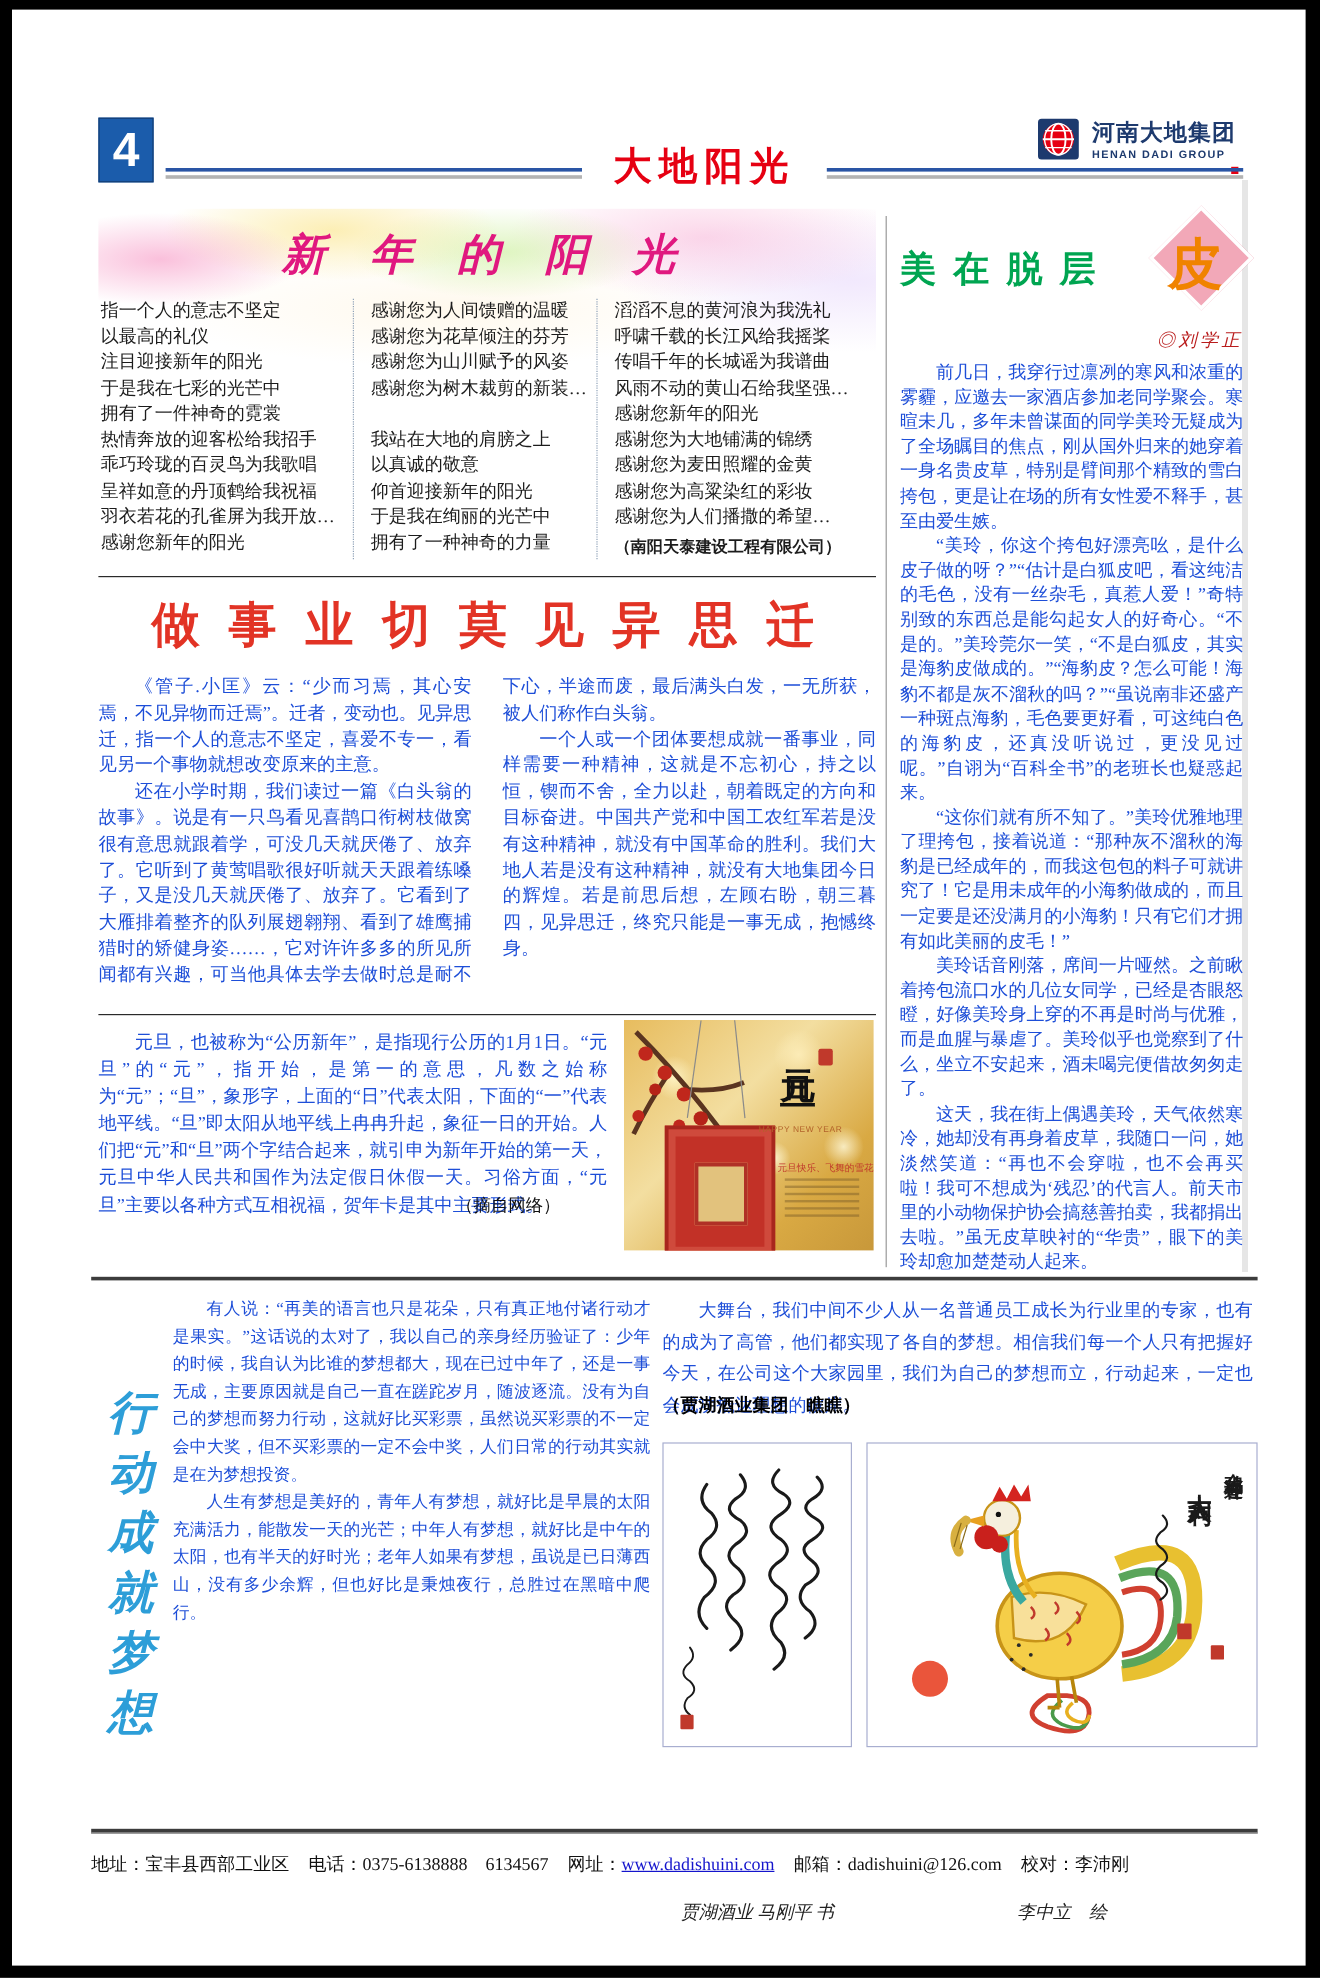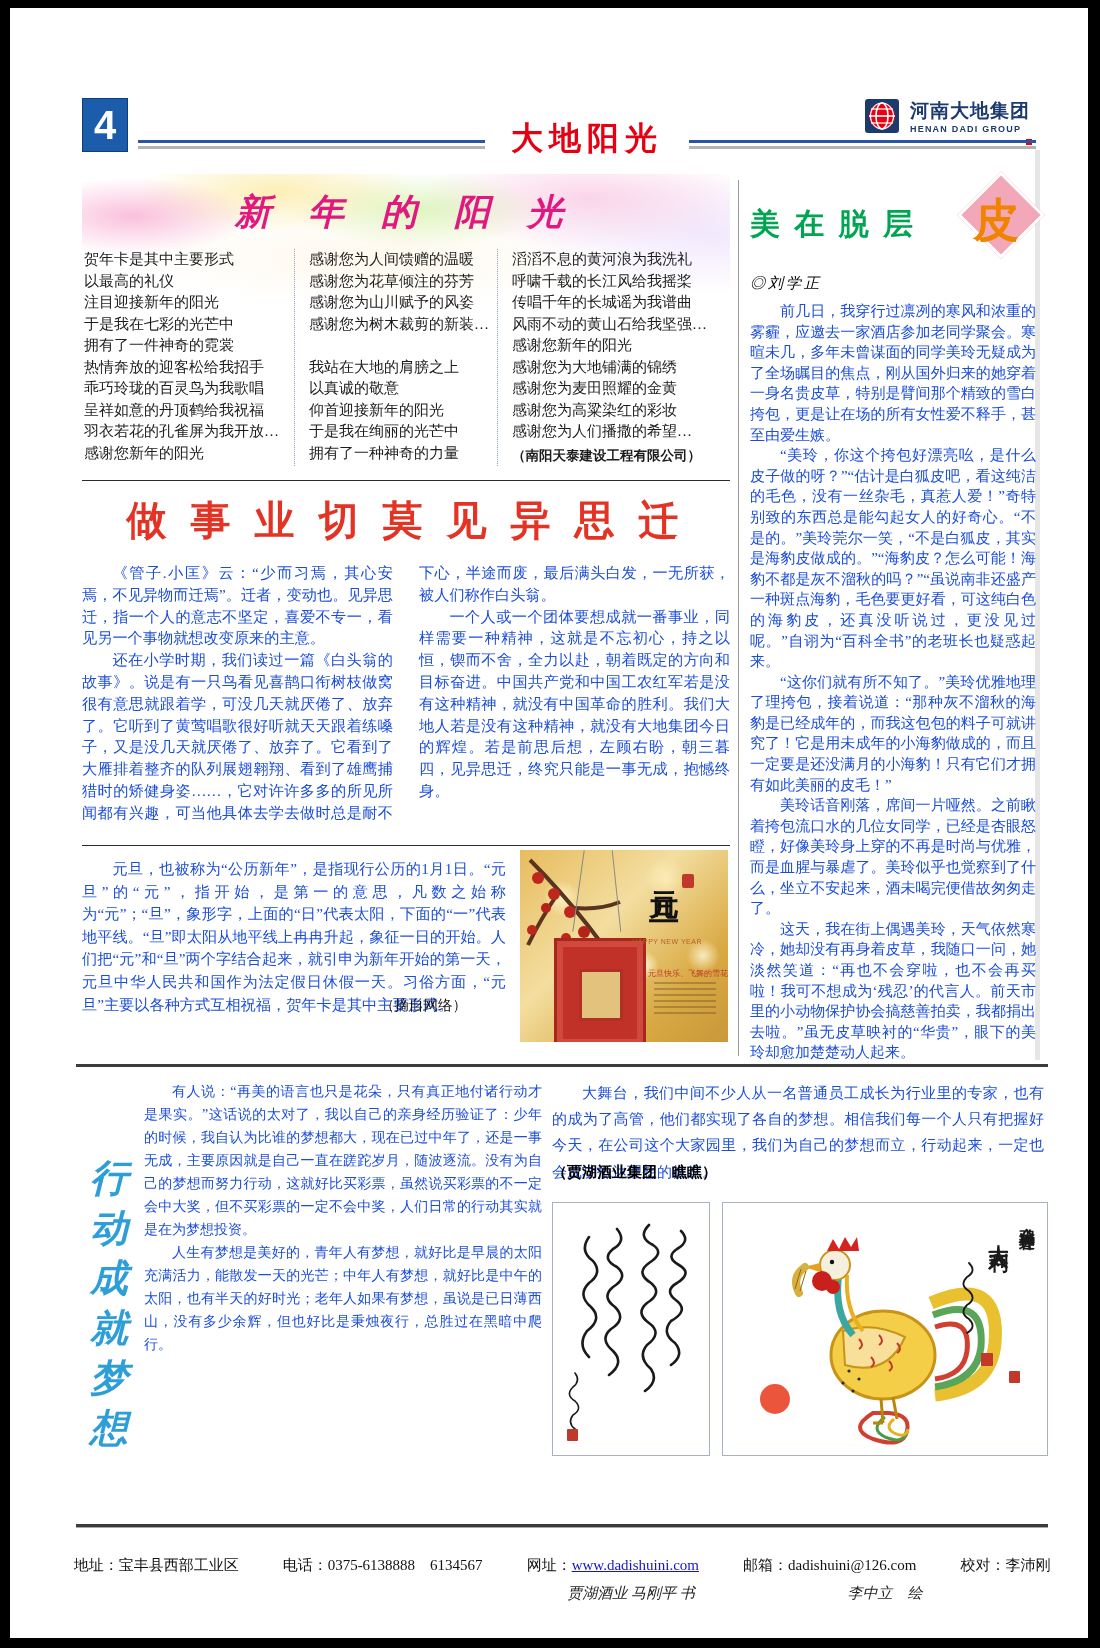--- a/index.html
+++ b/index.html
@@ -45,21 +45,21 @@
 
   
   .vline { position:absolute; left:728px; top:172px; width:1px; height:876px; background:#9a9a9a; }
 
   
   .skin { position:absolute; left:740px; top:178px; width:286px; height:872px; }
   .skin-titlebar { position:relative; height:86px; }
   .skin-title { position:absolute; left:0; top:18px; font:bold 30px "Liberation Sans",sans-serif; color:#00a551; letter-spacing:3px; }
   .diamond { position:absolute; right:4px; top:-2px; width:62px; height:62px; background:#f2a8b8; transform:rotate(45deg); box-shadow:inset 0 0 0 3px #fff, inset 0 0 0 5px #f2a8b8; }
   .diamond-char { position:absolute; right:9px; top:4px; width:62px; height:62px; text-align:center; line-height:60px; font:bold 46px "Liberation Serif",serif; color:#f08300; }
-  .skin-author { text-align:left; font:italic 15px "Liberation Serif",serif; letter-spacing:3px; color:#000000; margin:2px 0 8px; }
+  .skin-author { text-align:right; font:italic 15px "Liberation Serif",serif; letter-spacing:3px; color:#b91c1c; margin:2px 0 8px; }
   .skin-body { height:762px; overflow:hidden; }
   .skin-body .para { font-size:15px; line-height:20.6px; }
 
   .para { text-indent:2em; text-align:justify; color:#1d4ed8; }
 
   
   .career { position:absolute; left:72px; top:472px; width:648px; height:366px; border-top:1px solid #2a2a2a; border-bottom:1px solid #2a2a2a; }
   .career-title { text-align:center; margin-top:12px; font:900 40px "Liberation Serif",serif; color:#e23325; letter-spacing:7px; }
   .career-body { margin-top:14px; height:282px; column-count:2; column-gap:26px; column-fill:auto; overflow:hidden; }
   .career-body .para { font-size:15.2px; line-height:21.8px; }
@@ -109,21 +109,21 @@
   .art-caption { position:absolute; top:382px; font:italic 15px "Liberation Serif",serif; color:#222; text-align:center; }
   .cap1 { left:0; width:158px; }
   .cap2 { left:170px; width:326px; }
   .insc { position:absolute; writing-mode:vertical-rl; font:bold 13px "Liberation Serif",serif; color:#1a1a1a; letter-spacing:2px; }
   .insc1 { right:10px; top:12px; font-size:16px; }
   .insc2 { right:34px; top:26px; font-size:20px; }
 
   
   .footer { position:absolute; left:66px; top:1516px; width:972px; }
   .footer-rule { height:4px; background:#3c3c3c; margin-bottom:1px; border-bottom:1px solid #aaa; }
-  .footer-row { margin-top:28px; display:flex; gap:44px; font-size:15px; color:#111;justify-content:center; }
+  .footer-row { margin-top:16px; display:flex; gap:16px; font-size:15px; color:#111; }
   .footer-row .seg { white-space:nowrap; }
   .weblink { color:#1414cc; text-decoration:underline; }
 </style>
 </head>
 <body>
 
 <div class="page">
   <div class="edge-strip"></div>
 
   <div class="header">
@@ -154,21 +154,21 @@
           <span class="b1"></span>
           <span class="b2"></span>
         </div>
     </div>
   </div>
 
   <div class="poem">
     <div class="poem-title">新 年 的 阳 光</div>
     <div class="poem-cols">
       <div class="poem-col pc1">
-          <div class="poem-line">贺年卡是其中主要形式</div>
+          <div class="poem-line">指一个人的意志不坚定</div>
           <div class="poem-line">以最高的礼仪</div>
           <div class="poem-line">注目迎接新年的阳光</div>
           <div class="poem-line">于是我在七彩的光芒中</div>
           <div class="poem-line">拥有了一件神奇的霓裳</div>
           <div class="poem-line">热情奔放的迎客松给我招手</div>
           <div class="poem-line">乖巧玲珑的百灵鸟为我歌唱</div>
           <div class="poem-line">呈祥如意的丹顶鹤给我祝福</div>
           <div class="poem-line">羽衣若花的孔雀屏为我开放…</div>
           <div class="poem-line">感谢您新年的阳光</div>
         </div>

